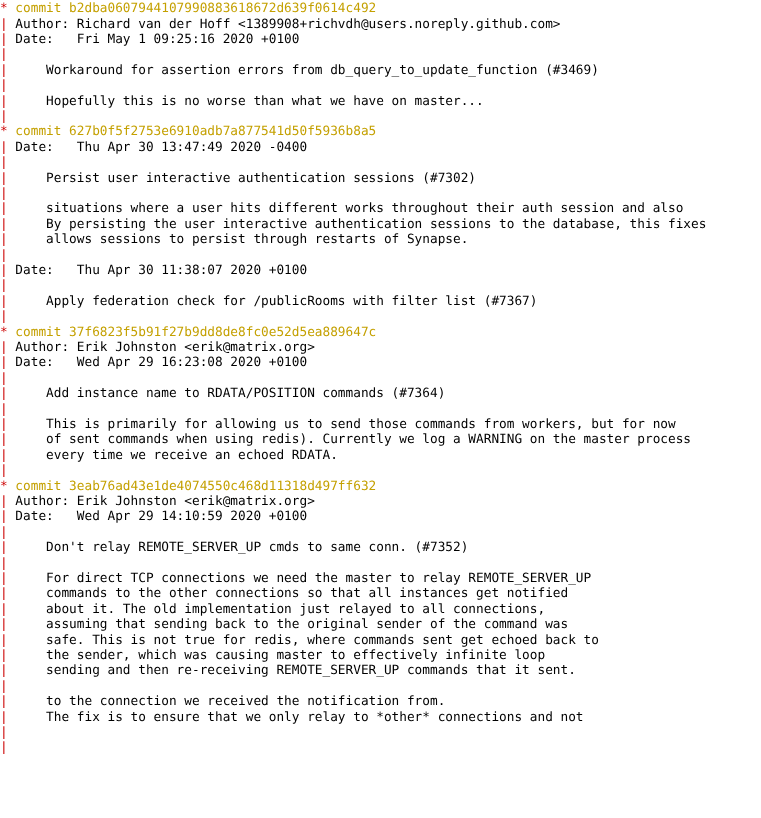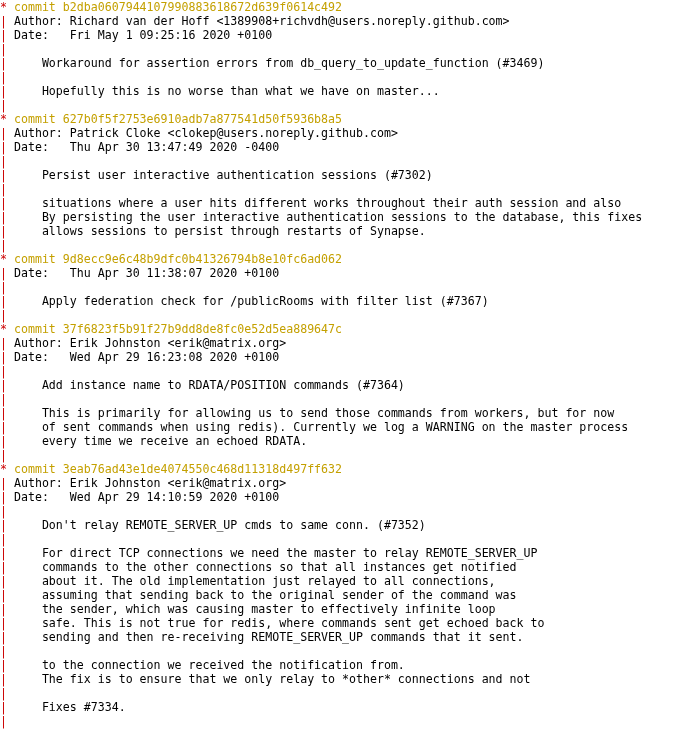--- a/index.html
+++ b/index.html
@@ -31,30 +31,28 @@
 <div id="terminal">
     <div class="line"><span class="graph">* </span><span class="commit">commit b2dba0607944107990883618672d639f0614c492</span></div>
     <div class="line"><span class="graph">| </span><span class="plain">Author: Richard van der Hoff &lt;1389908+richvdh@users.noreply.github.com&gt;</span></div>
     <div class="line"><span class="graph">| </span><span class="plain">Date:   Fri May 1 09:25:16 2020 +0100</span></div>
     <div class="line"><span class="graph">|</span></div>
     <div class="line"><span class="graph">| </span><span class="plain">    Workaround for assertion errors from db_query_to_update_function (#3469)</span></div>
     <div class="line"><span class="graph">|</span></div>
     <div class="line"><span class="graph">| </span><span class="plain">    Hopefully this is no worse than what we have on master...</span></div>
     <div class="line"><span class="graph">|</span></div>
     <div class="line"><span class="graph">* </span><span class="commit">commit 627b0f5f2753e6910adb7a877541d50f5936b8a5</span></div>
-    <div class="line"><span class="graph">| </span><span class="plain">Author: Patrick Cloke &lt;clokep@users.noreply.github.com&gt;</span></div>
     <div class="line"><span class="graph">| </span><span class="plain">Date:   Thu Apr 30 13:47:49 2020 -0400</span></div>
     <div class="line"><span class="graph">|</span></div>
     <div class="line"><span class="graph">| </span><span class="plain">    Persist user interactive authentication sessions (#7302)</span></div>
     <div class="line"><span class="graph">|</span></div>
     <div class="line"><span class="graph">| </span><span class="plain">    situations where a user hits different works throughout their auth session and also</span></div>
     <div class="line"><span class="graph">| </span><span class="plain">    By persisting the user interactive authentication sessions to the database, this fixes</span></div>
     <div class="line"><span class="graph">| </span><span class="plain">    allows sessions to persist through restarts of Synapse.</span></div>
     <div class="line"><span class="graph">|</span></div>
-    <div class="line"><span class="graph">* </span><span class="commit">commit 9d8ecc9e6c48b9dfc0b41326794b8e10fc6ad062</span></div>
     <div class="line"><span class="graph">| </span><span class="plain">Date:   Thu Apr 30 11:38:07 2020 +0100</span></div>
     <div class="line"><span class="graph">|</span></div>
     <div class="line"><span class="graph">| </span><span class="plain">    Apply federation check for /publicRooms with filter list (#7367)</span></div>
     <div class="line"><span class="graph">|</span></div>
     <div class="line"><span class="graph">* </span><span class="commit">commit 37f6823f5b91f27b9dd8de8fc0e52d5ea889647c</span></div>
     <div class="line"><span class="graph">| </span><span class="plain">Author: Erik Johnston &lt;erik@matrix.org&gt;</span></div>
     <div class="line"><span class="graph">| </span><span class="plain">Date:   Wed Apr 29 16:23:08 2020 +0100</span></div>
     <div class="line"><span class="graph">|</span></div>
     <div class="line"><span class="graph">| </span><span class="plain">    Add instance name to RDATA/POSITION commands (#7364)</span></div>
     <div class="line"><span class="graph">|</span></div>
@@ -65,22 +63,21 @@
     <div class="line"><span class="graph">* </span><span class="commit">commit 3eab76ad43e1de4074550c468d11318d497ff632</span></div>
     <div class="line"><span class="graph">| </span><span class="plain">Author: Erik Johnston &lt;erik@matrix.org&gt;</span></div>
     <div class="line"><span class="graph">| </span><span class="plain">Date:   Wed Apr 29 14:10:59 2020 +0100</span></div>
     <div class="line"><span class="graph">|</span></div>
     <div class="line"><span class="graph">| </span><span class="plain">    Don't relay REMOTE_SERVER_UP cmds to same conn. (#7352)</span></div>
     <div class="line"><span class="graph">|</span></div>
     <div class="line"><span class="graph">| </span><span class="plain">    For direct TCP connections we need the master to relay REMOTE_SERVER_UP</span></div>
     <div class="line"><span class="graph">| </span><span class="plain">    commands to the other connections so that all instances get notified</span></div>
     <div class="line"><span class="graph">| </span><span class="plain">    about it. The old implementation just relayed to all connections,</span></div>
     <div class="line"><span class="graph">| </span><span class="plain">    assuming that sending back to the original sender of the command was</span></div>
+    <div class="line"><span class="graph">| </span><span class="plain">    safe. This is not true for redis, where commands sent get echoed back to</span></div>
     <div class="line"><span class="graph">| </span><span class="plain">    the sender, which was causing master to effectively infinite loop</span></div>
-    <div class="line"><span class="graph">| </span><span class="plain">    safe. This is not true for redis, where commands sent get echoed back to</span></div>
     <div class="line"><span class="graph">| </span><span class="plain">    sending and then re-receiving REMOTE_SERVER_UP commands that it sent.</span></div>
     <div class="line"><span class="graph">|</span></div>
     <div class="line"><span class="graph">| </span><span class="plain">    to the connection we received the notification from.</span></div>
     <div class="line"><span class="graph">| </span><span class="plain">    The fix is to ensure that we only relay to *other* connections and not</span></div>
     <div class="line"><span class="graph">|</span></div>
-    <div class="line"><span class="graph">| </span><span class="plain">    Fixes #7334.</span></div>
     <div class="line"><span class="graph">|</span></div>
   </div>
 
 </body></html>

